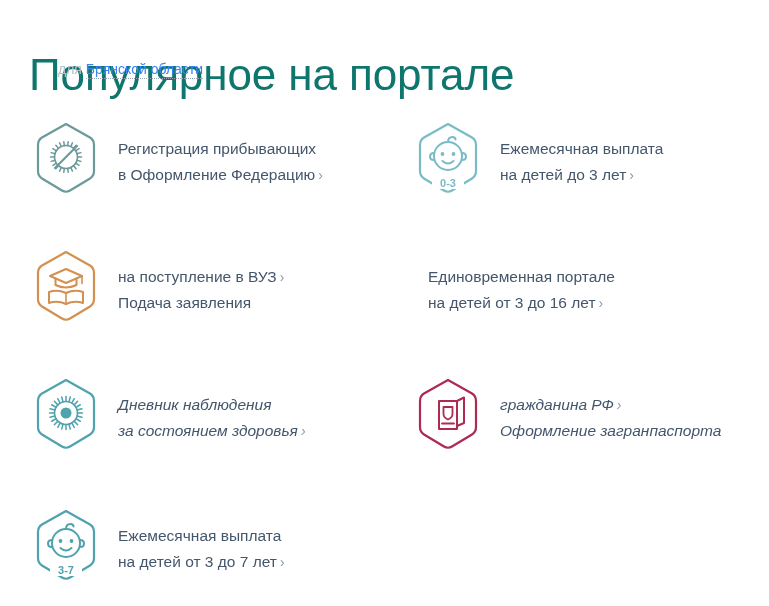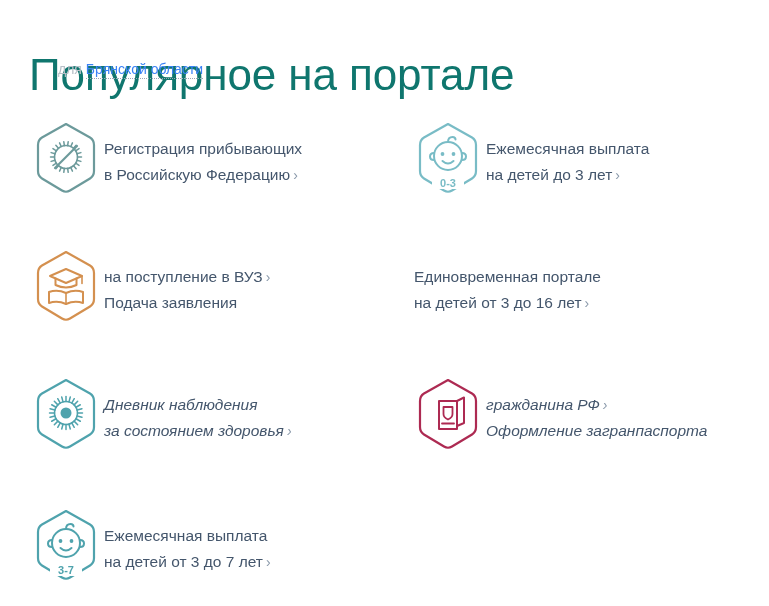--- a/index.html
+++ b/index.html
@@ -85,21 +85,21 @@
     flex: 0 0 72px;
     position: relative;
   }
   .card-icon svg {
     display: block;
     width: 72px;
     height: 80px;
   }
 
   .card-text {
-    margin-left: 2px;
+    margin-left: 16px;
     padding-top: 18px;
     font-size: 15.5px;
     line-height: 26px;
     color: #44566c;
     max-width: 262px;
   }
   .card-text .line { display: block; white-space: nowrap; }
   .chevron {
     color: #8b9aab;
     font-size: 14px;
@@ -146,21 +146,21 @@
               <line x1="40.78" y1="28.54" x2="42.44" y2="24.90" stroke-width="1.5"></line>
               <line x1="43.53" y1="30.31" x2="46.15" y2="27.29" stroke-width="1.5"></line>
               <line x1="45.67" y1="32.78" x2="49.04" y2="30.62" stroke-width="1.5"></line>
               <line x1="47.03" y1="35.76" x2="50.87" y2="34.63" stroke-width="1.5"></line>
               <line x1="25" y1="50" x2="47" y2="28" stroke-width="2.2"></line>
             </g>
           </svg>
         </div>
         <div class="card-text">
           <span class="line">Регистрация прибывающих</span>
-          <span class="line"><span>в Российскую Федерацию</span><span class="chevron">›</span></span>
+          <span class="line"><span>в Оформление Федерацию</span><span class="chevron">›</span></span>
         </div>
       </div>
       <div class="card col1 row0">
         <div class="card-icon">
           <svg viewBox="0 0 72 80" xmlns="http://www.w3.org/2000/svg">
             <g fill="none" stroke="#79bcc6" stroke-width="2.2" stroke-linecap="round" stroke-linejoin="round">
               <path d="M36 6 L60 19.5 Q64 22 64 27 L64 53 Q64 58 60 60.5 L40 72.5 Q36 75 32 72.5 L12 60.5 Q8 58 8 53 L8 27 Q8 22 12 19.5 Z"></path>
               <circle cx="36" cy="38" r="14" stroke-width="2"></circle>
               <path d="M22 35 q-4 0 -4 3.5 q0 3.5 4 3.5" stroke-width="2"></path>
               <path d="M50 35 q4 0 4 3.5 q0 3.5 -4 3.5" stroke-width="2"></path>

